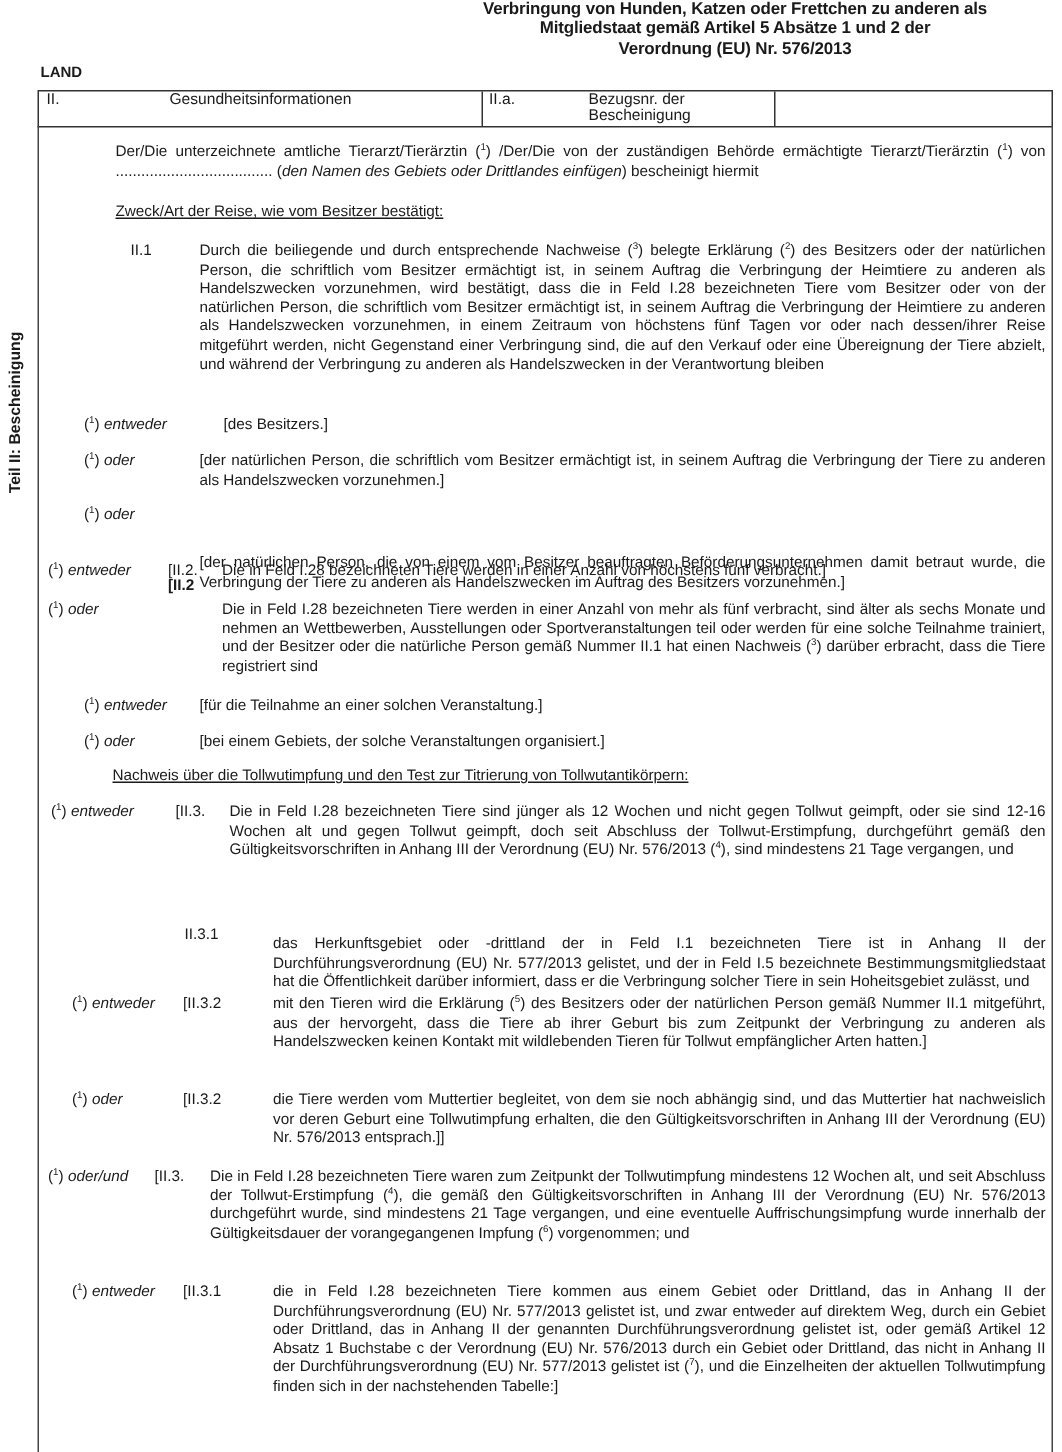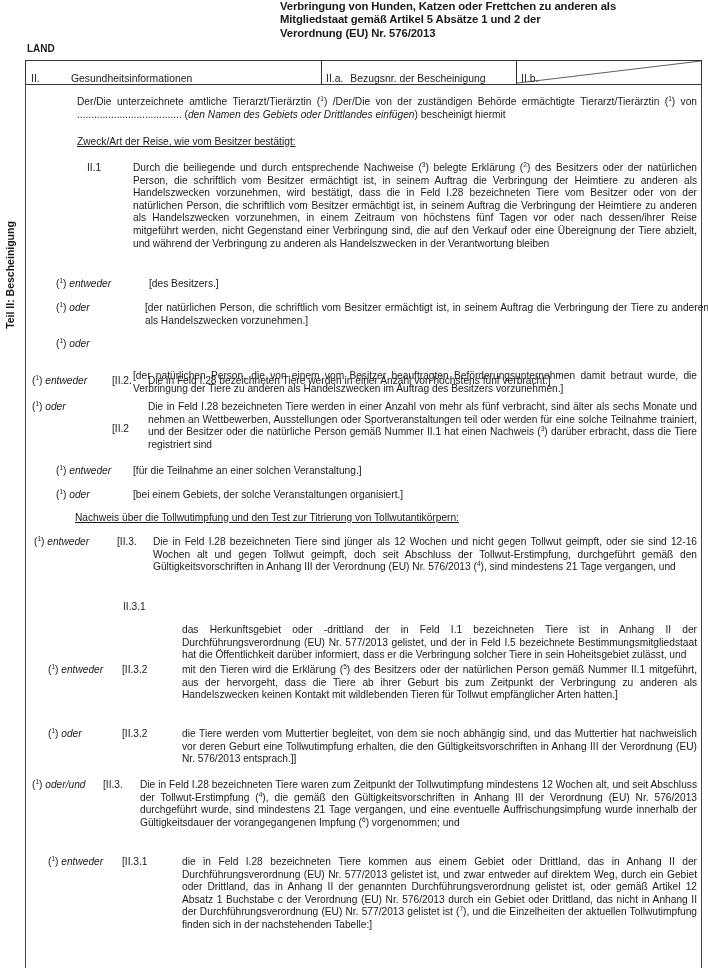--- a/index.html
+++ b/index.html
@@ -2,29 +2,29 @@
 <html><head>
 <meta charset="utf-8">
 <style>
   html, body { margin: 0; padding: 0; background: #ffffff; }
   body {
     width: 708px; height: 968px; position: relative; overflow: hidden;
     font-family: "Liberation Sans", sans-serif; color: #1a1a1a; font-size: 10.2px;
   }
   .abs { position: absolute; }
   .hdr-title {
-    right: 8px; top: 0px; width: 420px; text-align: left;
+    right: 8px; top: 0px; width: 420px; text-align: center;
     font-weight: bold; font-size: 11.3px; line-height: 13.4px; letter-spacing: -0.1px;
   }
   .land { left: 27px; top: 43px; font-weight: bold; font-size: 10px; }
   .table-row {
     left: 25px; top: 60px; width: 677px; height: 25px;
     border: 1px solid #333; box-sizing: border-box; display: flex;
   }
-  .cell { height: 100%; box-sizing: border-box; display: flex; align-items: flex-end; font-size: 10.4px; }
+  .cell { height: 100%; box-sizing: border-box; display: flex; align-items: flex-start; font-size: 10.4px; gap: 42px; }
   .cell.c1 { width: 296px; border-right: 1px solid #333; padding-left: 5px; }
   .cell.c1 .num { width: 40px; }
   .cell.c2 { width: 195px; border-right: 1px solid #333; padding-left: 4px; }
   .cell.c2 .num { margin-right: 7px; }
   .cell.c3 { flex: 1; padding-left: 4px; position: relative; }
   .diag { position: absolute; left: 0; top: 0; width: 100%; height: 100%; }
   .box {
     left: 25px; top: 84px; width: 677px; height: 884px;
     border-left: 1px solid #444; border-right: 1px solid #444; box-sizing: border-box;
   }
@@ -54,26 +54,20 @@
 
 <div class="abs table-row">
   <div class="cell c1">
     <span class="num">II.</span>
     <span>Gesundheitsinformationen</span>
   </div>
   <div class="cell c2">
     <span class="num">II.a.</span>
     <span>Bezugsnr. der Bescheinigung</span>
   </div>
-  <div class="cell c3">
-    <span>II.b.</span>
-    <svg class="diag" viewBox="0 0 100 25" preserveAspectRatio="none">
-      <line x1="0" y1="24" x2="100" y2="0" stroke="#333" stroke-width="0.8" vector-effect="non-scaling-stroke"></line>
-    </svg>
-  </div>
 </div>
 
 <div class="abs box"></div>
 
 <div class="abs side-label">
   <span>Teil II: Bescheinigung</span>
 </div>
 
 <div class="p" style="left:77px; top:96px; width:620px;">
   <span>Der/Die unterzeichnete amtliche Tierarzt/Tierärztin (</span><sup>1</sup><span>) /Der/Die von der zuständigen Behörde ermächtigte Tierarzt/Tierärztin (</span><sup>1</sup><span>) von ..................................... (</span><i>den Namen des Gebiets oder Drittlandes einfügen</i><span>) bescheinigt hiermit</span>
@@ -83,50 +77,50 @@
 
 <div class="lbl" style="left:87px; top:162px;">II.1</div>
 <div class="p" style="left:133px; top:162px; width:564px;">
   <span>Durch die beiliegende und durch entsprechende Nachweise (</span><sup>3</sup><span>) belegte Erklärung (</span><sup>2</sup><span>) des Besitzers oder der natürlichen Person, die schriftlich vom Besitzer ermächtigt ist, in seinem Auftrag die Verbringung der Heimtiere zu anderen als Handelszwecken vorzunehmen, wird bestätigt, dass die in Feld I.28 bezeichneten Tiere vom Besitzer oder von der natürlichen Person, die schriftlich vom Besitzer ermächtigt ist, in seinem Auftrag die Verbringung der Heimtiere zu anderen als Handelszwecken vorzunehmen, in einem Zeitraum von höchstens fünf Tagen vor oder nach dessen/ihrer Reise mitgeführt werden, nicht Gegenstand einer Verbringung sind, die auf den Verkauf oder eine Übereignung der Tiere abzielt, und während der Verbringung zu anderen als Handelszwecken in der Verantwortung bleiben</span>
 </div>
 
 <div class="lbl" style="left:56px; top:278px;">(<sup>1</sup>) <i>entweder</i></div>
 <div class="p" style="left:125px; top:278px; width:564px;padding-left:24px;">[des Besitzers.]</div>
 
 <div class="lbl" style="left:56px; top:302px;">(<sup>1</sup>) <i>oder</i></div>
-<div class="p" style="left:133px; top:302px; width:564px;margin-left:12px;">[der natürlichen Person, die schriftlich vom Besitzer ermächtigt ist, in seinem Auftrag die Verbringung der Tiere zu anderen als Handelszwecken vorzunehmen.]</div>
+<div class="p" style="left:133px; top:302px; width:564px;">[der natürlichen Person, die schriftlich vom Besitzer ermächtigt ist, in seinem Auftrag die Verbringung der Tiere zu anderen als Handelszwecken vorzunehmen.]</div>
 
 <div class="lbl" style="left:56px; top:338px;">(<sup>1</sup>) <i>oder</i></div>
 <div class="p" style="left:133px; top:338px; width:564px;margin-top:32px;">[der natürlichen Person, die von einem vom Besitzer beauftragten Beförderungsunternehmen damit betraut wurde, die Verbringung der Tiere zu anderen als Handelszwecken im Auftrag des Besitzers vorzunehmen.]</div>
 
 <div class="lbl" style="left:32px; top:375px;">(<sup>1</sup>) <i>entweder</i></div>
 <div class="lbl" style="left:112px; top:375px;">[II.2.</div>
 <div class="p" style="left:148px; top:375px; width:549px;">Die in Feld I.28 bezeichneten Tiere werden in einer Anzahl von höchstens fünf verbracht.]</div>
 
 <div class="lbl" style="left:32px; top:401px;">(<sup>1</sup>) <i>oder</i></div>
-<div class="lbl" style="left:112px; top:423px;">[II.2</div>
+<div class="lbl" style="left:112px; top:385px;font-weight:bold;">[II.2</div>
 <div class="p" style="left:148px; top:401px; width:549px;">
   <span>Die in Feld I.28 bezeichneten Tiere werden in einer Anzahl von mehr als fünf verbracht, sind älter als sechs Monate und nehmen an Wettbewerben, Ausstellungen oder Sportveranstaltungen teil oder werden für eine solche Teilnahme trainiert, und der Besitzer oder die natürliche Person gemäß Nummer II.1 hat einen Nachweis (</span><sup>3</sup><span>) darüber erbracht, dass die Tiere registriert sind</span>
 </div>
 
 <div class="lbl" style="left:56px; top:465px;">(<sup>1</sup>) <i>entweder</i></div>
 <div class="p" style="left:133px; top:465px; width:564px;">[für die Teilnahme an einer solchen Veranstaltung.]</div>
 
 <div class="lbl" style="left:56px; top:489px;">(<sup>1</sup>) <i>oder</i></div>
 <div class="p" style="left:133px; top:489px; width:564px;">[bei einem Gebiets, der solche Veranstaltungen organisiert.]</div>
 
 <div class="p u" style="left:75px; top:512px;">Nachweis über die Tollwutimpfung und den Test zur Titrierung von Tollwutantikörpern:</div>
 
 <div class="lbl" style="left:34px; top:536px;">(<sup>1</sup>) <i>entweder</i></div>
 <div class="lbl" style="left:117px; top:536px;">[II.3.</div>
 <div class="p" style="left:153px; top:536px; width:544px;">
   <span>Die in Feld I.28 bezeichneten Tiere sind jünger als 12 Wochen und nicht gegen Tollwut geimpft, oder sie sind 12-16 Wochen alt und gegen Tollwut geimpft, doch seit Abschluss der Tollwut-Erstimpfung, durchgeführt gemäß den Gültigkeitsvorschriften in Anhang III der Verordnung (EU) Nr. 576/2013 (</span><sup>4</sup><span>), sind mindestens 21 Tage vergangen, und</span>
 </div>
 
-<div class="lbl" style="left:123px; top:601px;text-align:right;">II.3.1</div>
+<div class="lbl" style="left:123px; top:618px;text-align:right;">II.3.1</div>
 <div class="p" style="left:182px; top:601px; width:515px;margin-top:23px;">das Herkunftsgebiet oder -drittland der in Feld I.1 bezeichneten Tiere ist in Anhang II der Durchführungsverordnung (EU) Nr. 577/2013 gelistet, und der in Feld I.5 bezeichnete Bestimmungsmitgliedstaat hat die Öffentlichkeit darüber informiert, dass er die Verbringung solcher Tiere in sein Hoheitsgebiet zulässt, und</div>
 
 <div class="lbl" style="left:48px; top:664px;">(<sup>1</sup>) <i>entweder</i></div>
 <div class="lbl" style="left:122px; top:664px;">[II.3.2</div>
 <div class="p" style="left:182px; top:664px; width:515px;">
   <span>mit den Tieren wird die Erklärung (</span><sup>5</sup><span>) des Besitzers oder der natürlichen Person gemäß Nummer II.1 mitgeführt, aus der hervorgeht, dass die Tiere ab ihrer Geburt bis zum Zeitpunkt der Verbringung zu anderen als Handelszwecken keinen Kontakt mit wildlebenden Tieren für Tollwut empfänglicher Arten hatten.]</span>
 </div>
 
 <div class="lbl" style="left:48px; top:728px;">(<sup>1</sup>) <i>oder</i></div>
 <div class="lbl" style="left:122px; top:728px;">[II.3.2</div>

